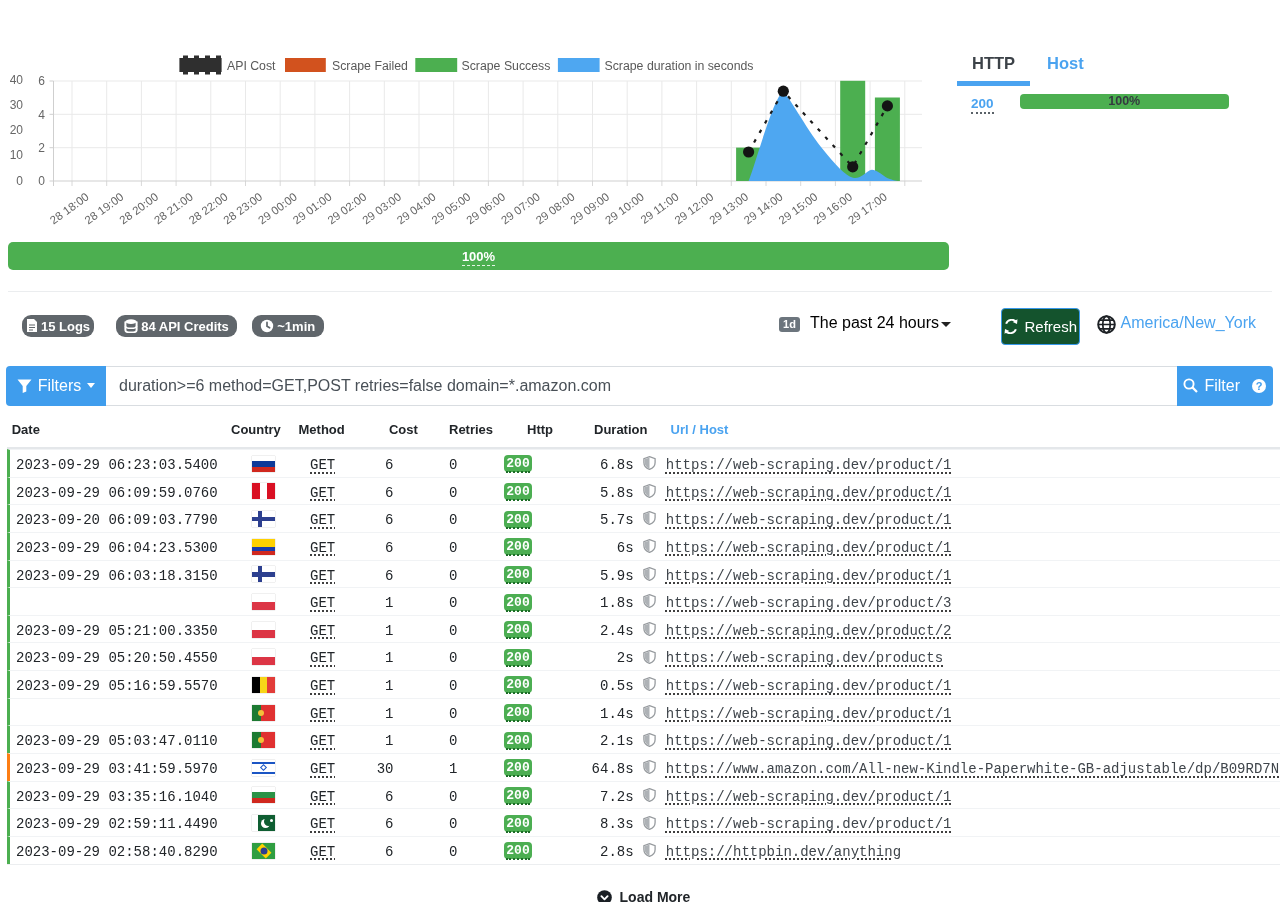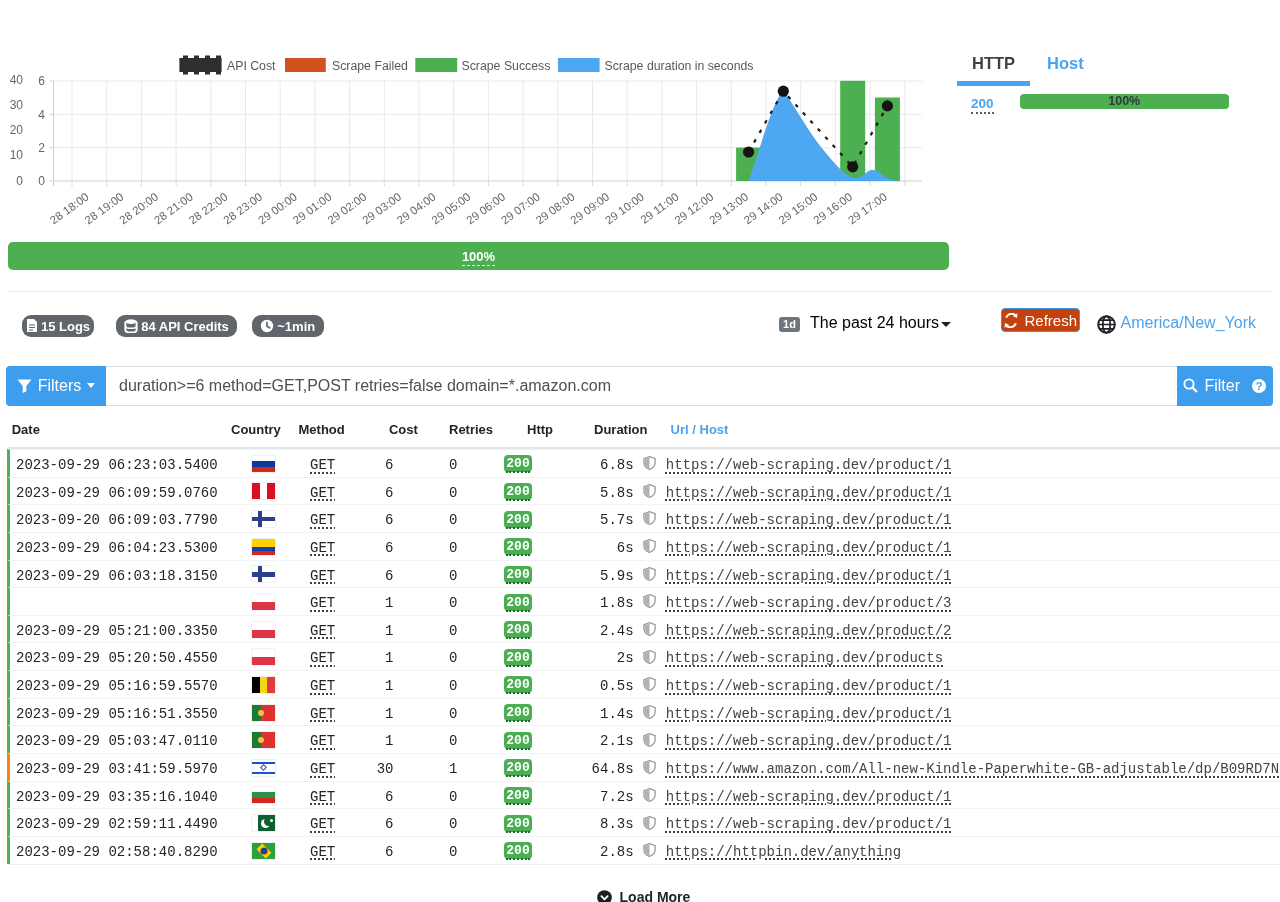--- a/index.html
+++ b/index.html
@@ -22,21 +22,21 @@
  border-radius:4px;text-align:center;line-height:15.5px;font-size:12.5px;font-weight:bold;color:#343a40}
 #sep1 {position:absolute;left:8px;top:291px;width:1264px;height:1px;background:#ebedef}
 
 .badge {position:absolute;top:315px;height:22px;background:#60666b;border-radius:9px;color:#fff;
  font-size:13px;font-weight:bold;display:flex;align-items:center;justify-content:center;gap:3px;white-space:nowrap}
 #b1d {position:absolute;left:779px;top:316.5px;width:21px;height:15px;background:#6c757d;border-radius:3px;
  color:#fff;font-size:11px;font-weight:bold;text-align:center;line-height:15px}
 #drange {position:absolute;left:810px;top:314px;font-size:16px;color:#000000}
 #caret1 {position:absolute;left:941px;top:321.5px;width:0;height:0;border-left:5px solid transparent;
  border-right:5px solid transparent;border-top:5.5px solid #222}
-#refresh {position:absolute;left:1000.5px;top:308px;width:79.5px;height:24px;background:#c2410c;
+#refresh {position:absolute;left:1000.5px;top:308px;width:79.5px;height:37px;background:#14532d;
  border:1px solid #3898ea;border-radius:4px;color:#fff;font-size:15px;display:flex;align-items:center;
  justify-content:center;gap:5px}
 #tz {position:absolute;left:1120.5px;top:314px;font-size:16px;color:#4aa3f0}
 #globe {position:absolute;left:1097px;top:315px}
 
 #fbar {position:absolute;left:6px;top:365.5px;width:1266.7px;height:40.5px;display:flex}
 #fbtn {width:100px;background:#3f9ded;border-radius:4px 0 0 4px;color:#fff;font-size:16px;
  display:flex;align-items:center;justify-content:center;gap:6px}
 #finput {flex:1;border-top:1px solid #d9dde1;border-bottom:1px solid #d9dde1;background:#fff;
  font-size:16px;color:#495057;line-height:38.5px;padding-left:13px;white-space:nowrap;overflow:hidden}
@@ -393,21 +393,20 @@
       <span class="cr">0</span>
       <span class="ch"><b>200</b></span>
       <span class="cu">0.5s</span>
       <span class="cs"><svg width="13" height="14" viewBox="0 0 13 14">
           <path d="M6.5 0.7 L12.1 2.7 V6.5 C12.1 9.9 9.7 12.3 6.5 13.4 C3.3 12.3 0.9 9.9 0.9 6.5 V2.7 Z" fill="#fff" stroke="#979b9f" stroke-width="1.3"></path>
           <path d="M6.5 1.4 V12.7 C3.7 11.6 1.6 9.4 1.6 6.5 V3.2 Z" fill="#aeb2b6"></path>
         </svg></span>
       <span class="cl"><u>https://web-scraping.dev/product/1</u></span>
     </div>
 <div class="row bg">
-      <span class="cd">2023-09-29 05:16:51.3550</span>
       <span class="fl" style="background:linear-gradient(to right,#1d7a32 40%,#e03131 40%)">
         <i style="left:28%;top:32%;width:6px;height:6px;border-radius:50%;background:#f3c13a"></i>
       </span>
       <span class="cm"><u>GET</u></span>
       <span class="cc">1</span>
       <span class="cr">0</span>
       <span class="ch"><b>200</b></span>
       <span class="cu">1.4s</span>
       <span class="cs"><svg width="13" height="14" viewBox="0 0 13 14">
           <path d="M6.5 0.7 L12.1 2.7 V6.5 C12.1 9.9 9.7 12.3 6.5 13.4 C3.3 12.3 0.9 9.9 0.9 6.5 V2.7 Z" fill="#fff" stroke="#979b9f" stroke-width="1.3"></path>

